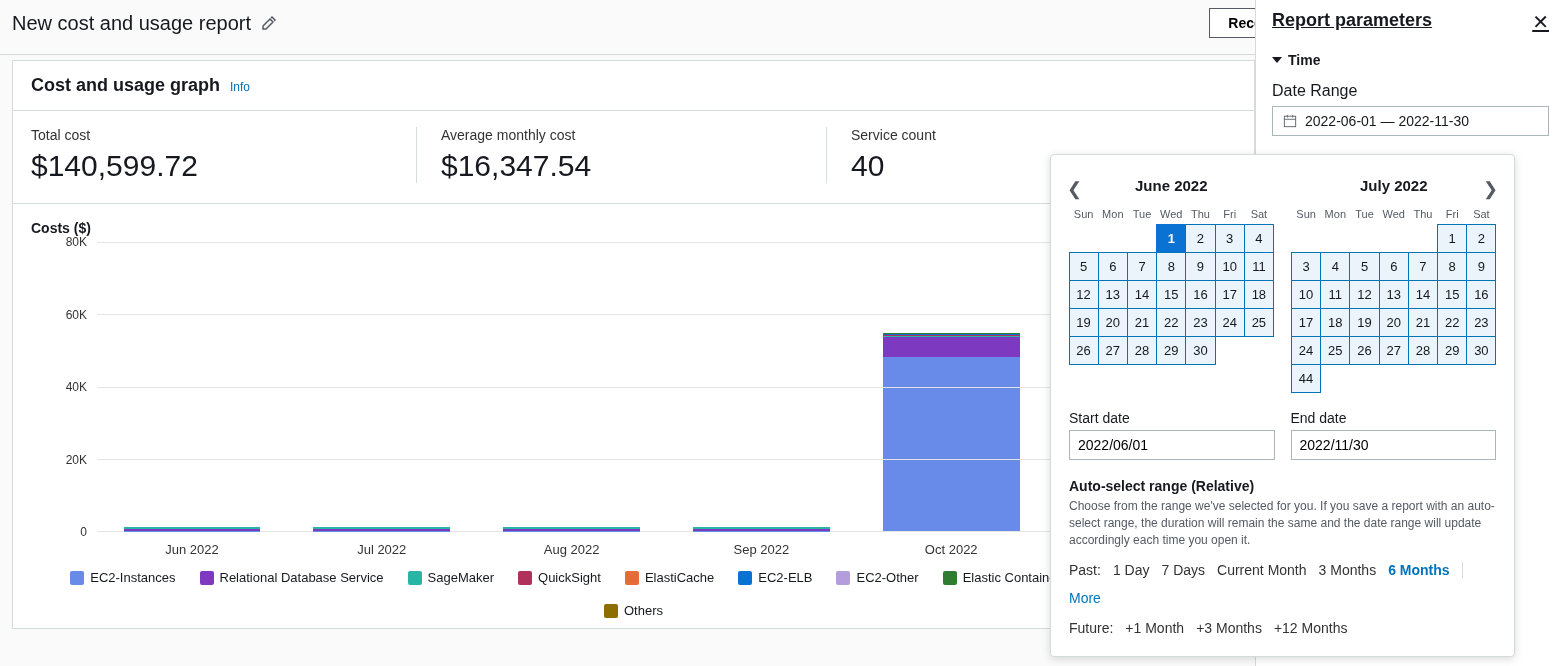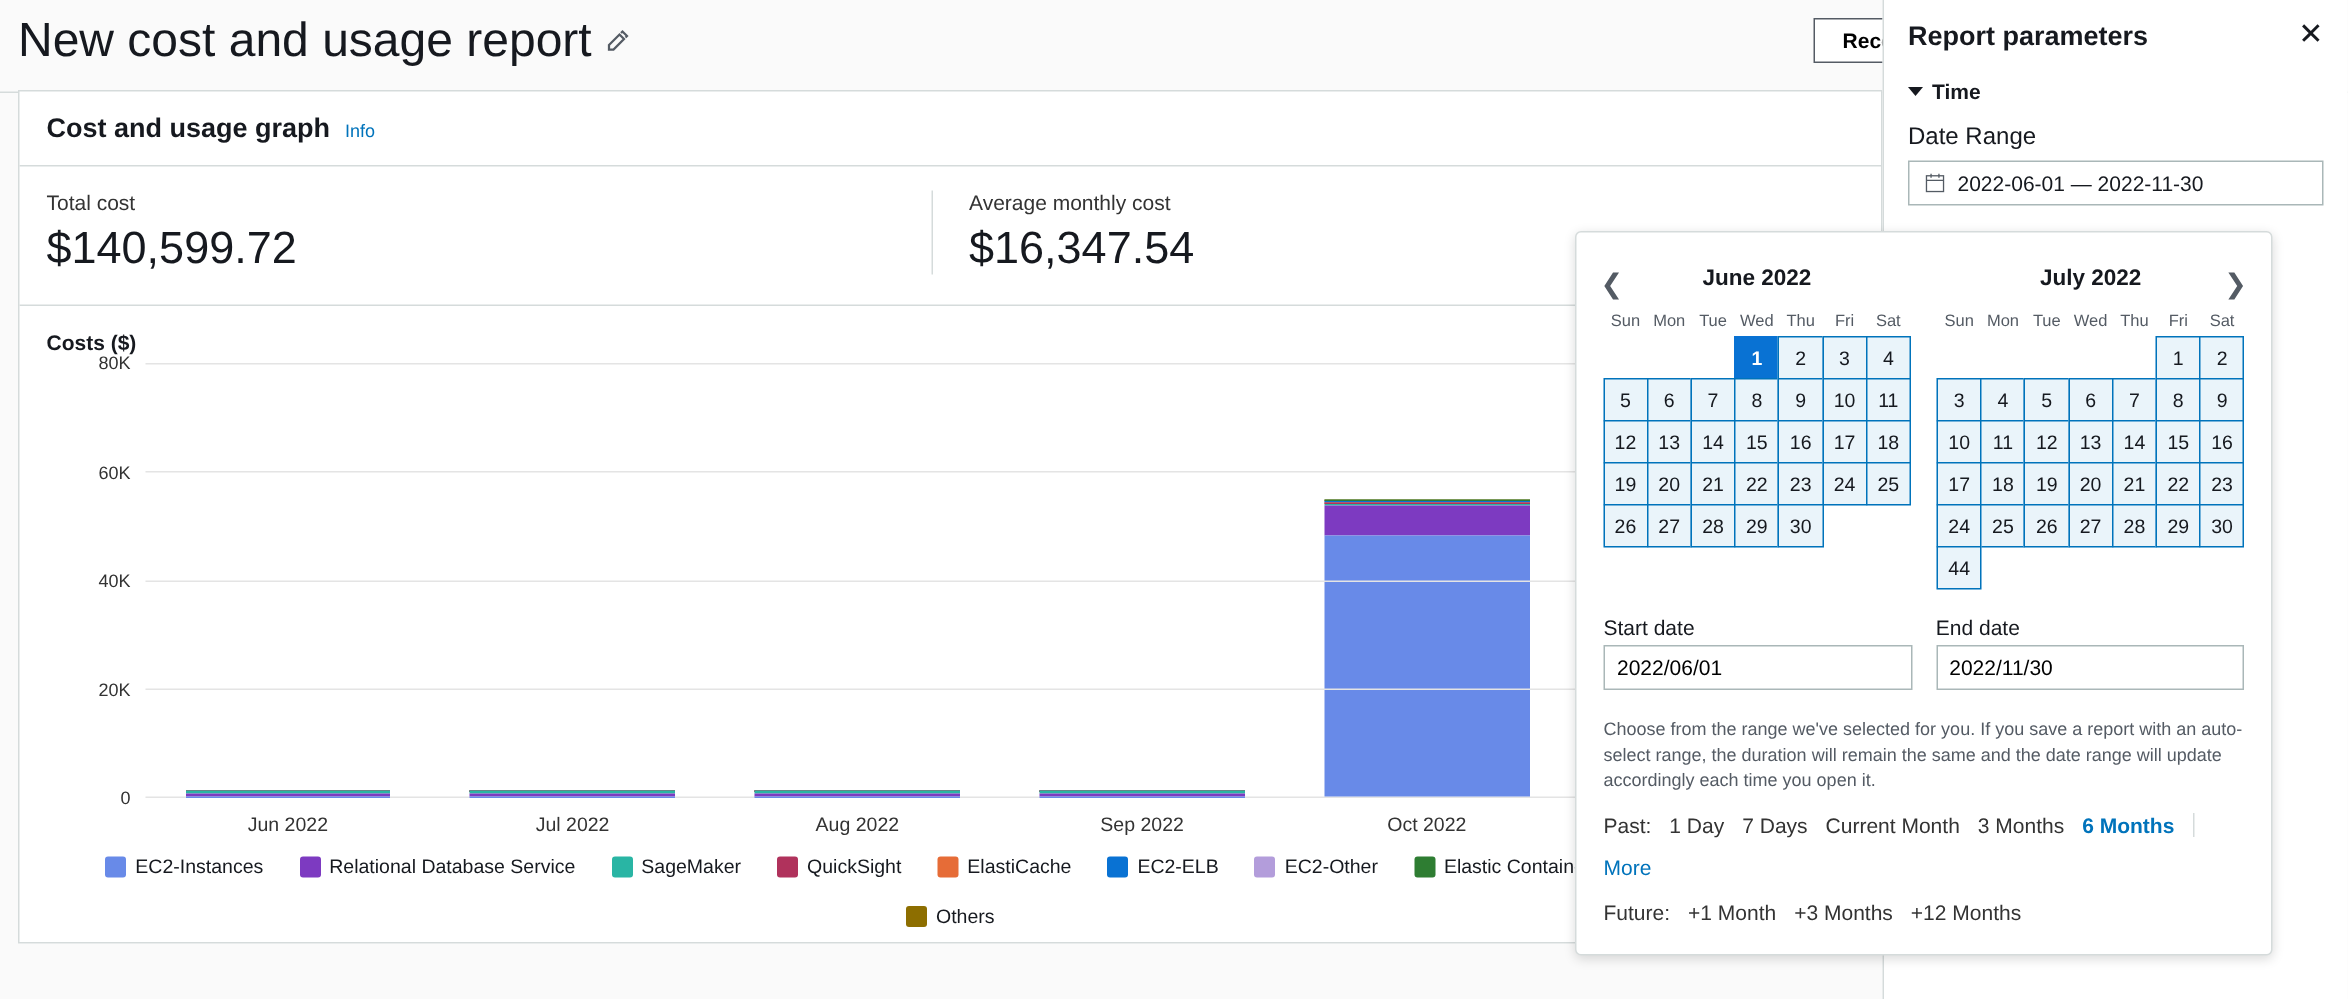--- a/index.html
+++ b/index.html
@@ -29,21 +29,21 @@
 
   
   .header {
     display: flex;
     justify-content: space-between;
     align-items: center;
     padding: 8px 12px 16px 12px;
     border-bottom: 1px solid var(--border-light);
   }
   .title-wrap { display:flex; align-items:center; gap:10px; }
-  .title { font-size: 32px; font-weight: 400; }
+  .title { font-size: 20px; font-weight: 400; }
   .edit-icon { width:16px; height:16px; color:#545b64; }
   .header-actions { display:flex; gap:10px; align-items:center; }
   .btn {
     padding: 6px 18px;
     border: 1px solid #545b64;
     background: #fff;
     font-weight: 700;
     font-size: 14px;
     cursor: pointer;
     display:inline-flex;
@@ -109,21 +109,21 @@
   
   .side {
     position:absolute;
     right:0; top:0; bottom:0;
     width:310px;
     background:#fff;
     border-left:1px solid var(--border-light);
     padding: 10px 16px 0 16px;
     overflow:hidden;
   }
-  .side-head { display:flex; justify-content:space-between; align-items:flex-end; }
+  .side-head { display:flex; justify-content:space-between; align-items:flex-start;text-decoration:underline; }
   .side-head .t { font-size:18px; font-weight:700; }
   .close-x { font-size:20px; cursor:pointer; color:#16191f; }
   .section-toggle { margin-top:18px; font-weight:700; display:flex; align-items:center; gap:6px; cursor:pointer; }
   .tri { width:0;height:0;border-left:5px solid transparent;border-right:5px solid transparent;border-top:6px solid #16191f;}
   .field-lbl { margin-top:14px; font-size:16px; }
   .date-input {
     margin-top:6px;
     display:flex; align-items:center; gap:8px;
     border:1px solid var(--border);
     padding:6px 10px;
@@ -203,20 +203,24 @@
   </div>
 
   <div class="metrics">
     <div class="metric">
       <div class="lbl">Total cost</div>
       <div class="val">$140,599.72</div>
     </div>
     <div class="metric">
       <div class="lbl">Average monthly cost</div>
       <div class="val">$16,347.54</div>
+    </div>
+    <div class="metric">
+      <div class="lbl">Service count</div>
+      <div class="val">40</div>
     </div>
   </div>
 
   <div class="chart-area">
     <div class="chart-title">Costs ($)</div>
     <div class="chart-box">
       <div class="yaxis" id="yaxis">
           <div class="ytick" style="top: 100%;">0</div>
           <div class="ytick" style="top: 75%;">20K</div>
           <div class="ytick" style="top: 50%;">40K</div>
@@ -489,20 +493,21 @@
       <div class="lbl">Start date</div>
       <input type="text" value="2022/06/01" style="">
     </div>
     <div class="col">
       <div class="lbl">End date</div>
       <input type="text" value="2022/11/30" style="">
     </div>
   </div>
 
   <div class="autosel">
+    <div class="t">Auto-select range (Relative)</div>
     <div class="d">Choose from the range we've selected for you. If you save a report with an auto-select range, the duration will remain the same and the date range will update accordingly each time you open it.</div>
     <div class="range-row" id="past-row">
       <span class="lbl">Past:</span>
     <span class="opt">1 Day</span>
         <span class="opt">7 Days</span>
         <span class="opt">Current Month</span>
         <span class="opt">3 Months</span>
         <span class="opt sel">6 Months</span>
         <span class="sep"></span>
         <span class="opt" style="color: var(--link);">More</span>

